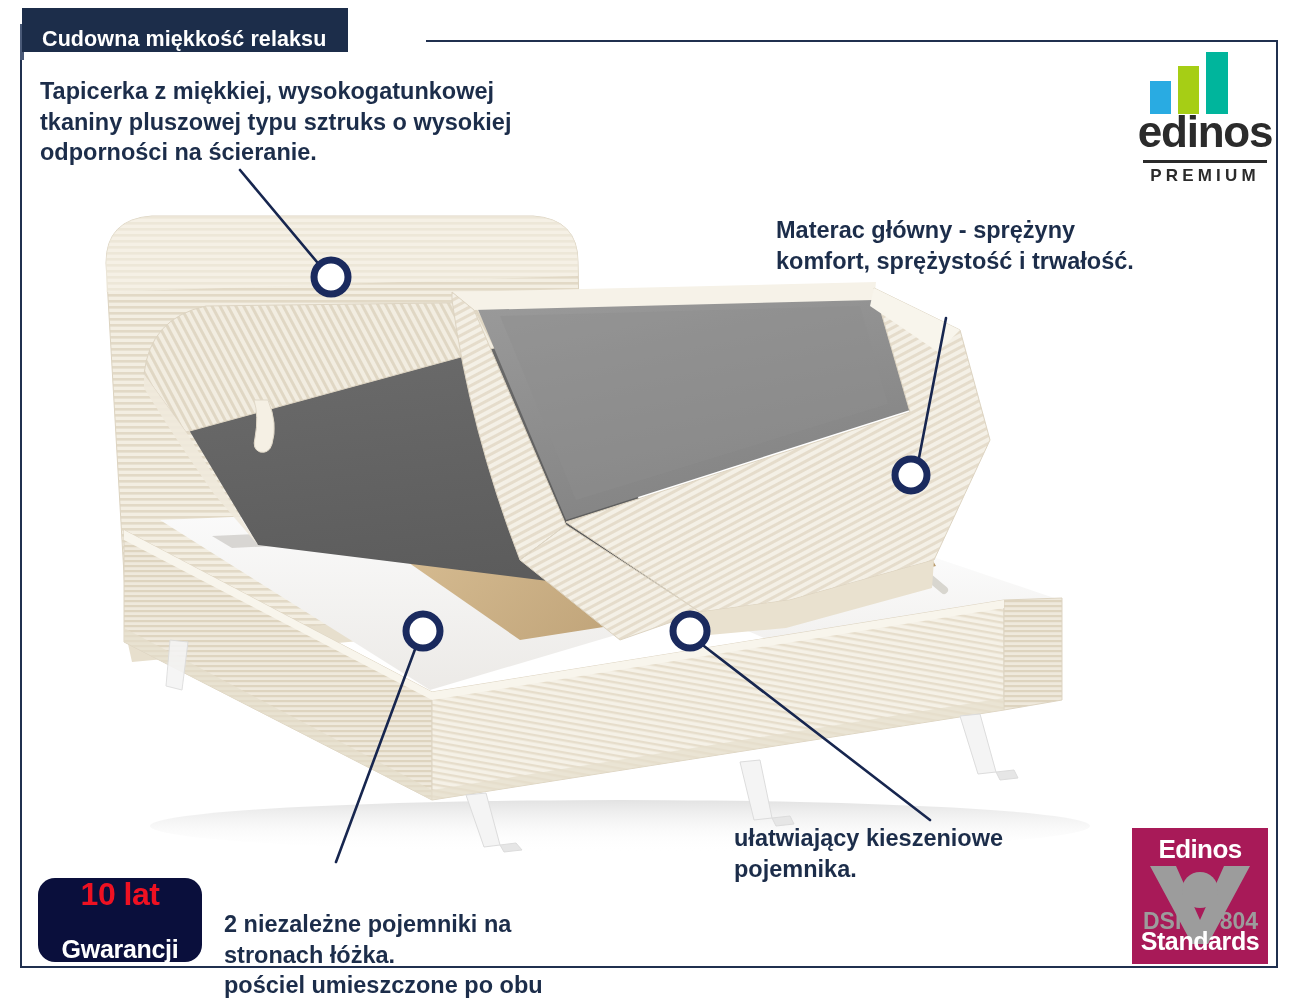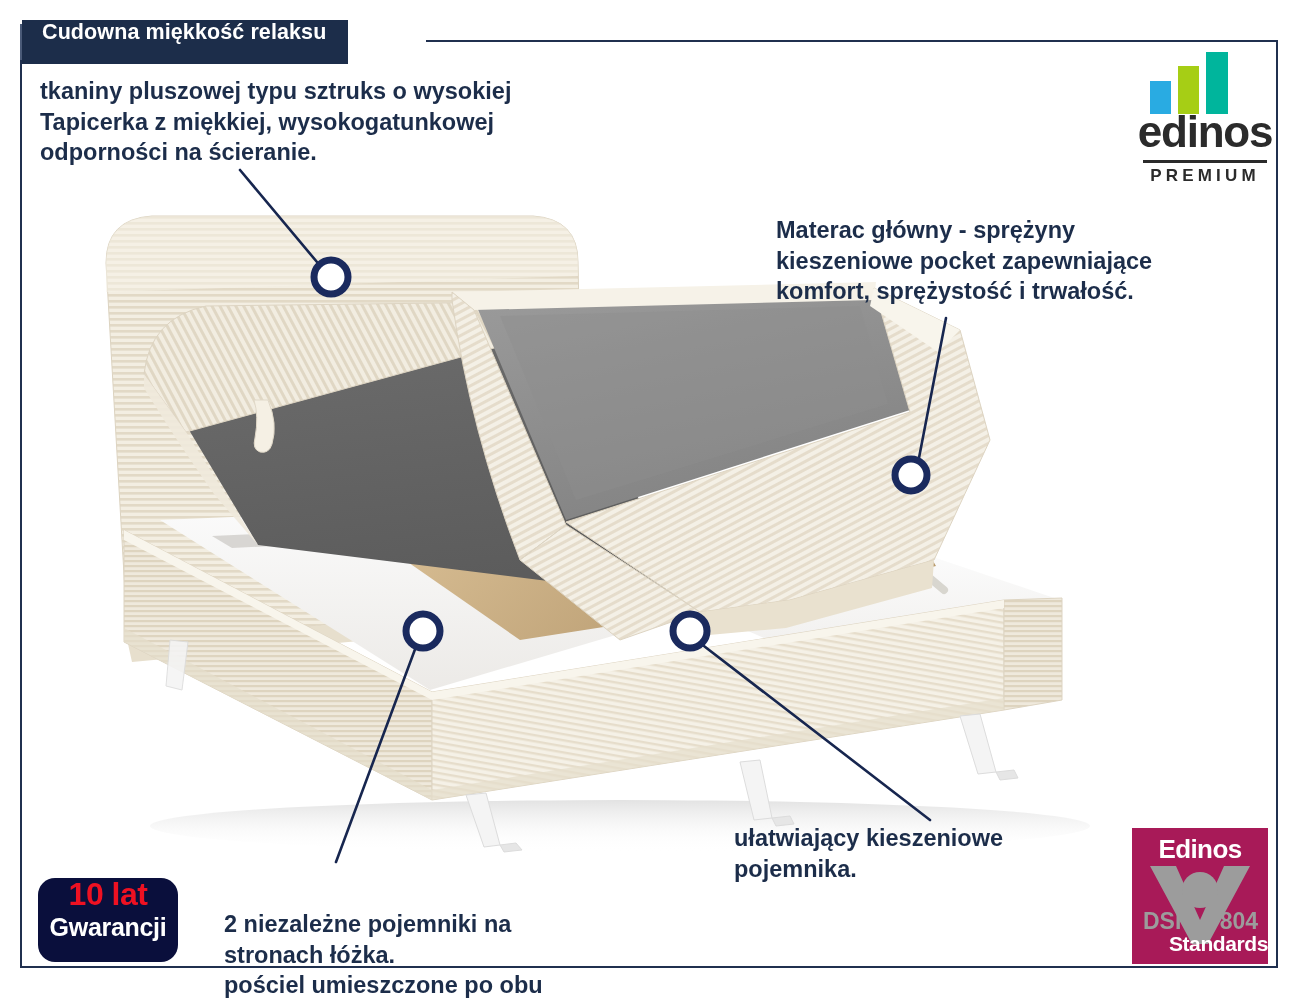--- a/index.html
+++ b/index.html
@@ -18,23 +18,23 @@
     border:2px solid #20304f;box-sizing:border-box;background:transparent;
     pointer-events:none;
   }
   
   .frame-notch{
     position:absolute;left:22px;top:16px;width:404px;height:44px;background:#fff;
   }
 
   
   .title-tab{
-    position:absolute;left:22px;top:20px;
+    position:absolute;left:22px;top:8px;
     height:44px;padding:0 22px 0 20px;
-    display:flex;align-items:flex-start;
+    display:flex;align-items:flex-end;
     background:#1c2d4a;color:#ffffff;
     font-size:21.5px;font-weight:bold;letter-spacing:.1px;
     white-space:nowrap;
   }
   .tab-stub{
     position:absolute;left:20px;top:24px;width:4px;height:36px;background:#4a5a78;
   }
 
   
   .callout{position:absolute;color:#1c2d4a;font-weight:bold;font-size:23.5px;line-height:1.30;}
@@ -59,39 +59,39 @@
     font-size:44px;font-weight:bold;color:#2b2b2b;letter-spacing:-1.2px;line-height:1;
   }
   .logo .rule{position:absolute;left:10px;top:108px;width:124px;height:3px;background:#2b2b2b;}
   .logo .sub{
     position:absolute;left:0;top:114px;width:144px;text-align:center;
     font-size:17px;font-weight:bold;color:#2b2b2b;letter-spacing:4.2px;
   }
 
   
   .warranty{
-    position:absolute;left:38px;top:878px;width:140px;height:84px;
+    position:absolute;left:38px;top:878px;width:164px;height:84px;
     border-radius:17px;background:#0a0f3c;
-    display:flex;flex-direction:column;align-items:center;justify-content:flex-start;
+    display:flex;flex-direction:column;align-items:center;justify-content:space-between;
     line-height:1;
   }
   .warranty .w-top{color:#ee1122;font-size:32px;font-weight:bold;letter-spacing:-.5px;}
   .warranty .w-bot{color:#ffffff;font-size:25px;font-weight:bold;margin-top:5px;letter-spacing:-.3px;}
 
   
   .dsi{position:absolute;left:1132px;top:828px;width:136px;height:136px;background:#a81a58;}
   .dsi .d-top{
     position:absolute;left:0;top:6px;width:136px;text-align:center;
     color:#fff;font-size:26px;font-weight:bold;letter-spacing:-.6px;
   }
   .dsi .d-dsi{position:absolute;left:11px;top:80px;color:#9c9c9c;font-size:23px;font-weight:bold;}
   .dsi .d-num{position:absolute;right:10px;top:80px;color:#9c9c9c;font-size:23px;font-weight:bold;}
   .dsi .d-bot{
-    position:absolute;left:0;bottom:8px;width:136px;text-align:right;
-    color:#fff;font-size:21px;font-weight:bold;letter-spacing:-.4px;
+    position:absolute;left:0;bottom:8px;width:136px;text-align:center;
+    color:#fff;font-size:25px;font-weight:bold;letter-spacing:-.4px;
   }
 </style>
 </head>
 <body>
 
 <div id="stage">
 
   <svg id="art" viewBox="0 0 1300 1000" xmlns="http://www.w3.org/2000/svg">
     <defs>
 
@@ -243,28 +243,27 @@
   </svg>
 
   <div class="frame"></div>
   <div class="frame-notch"></div>
   <div class="tab-stub"></div>
   <div class="title-tab">
     <span>Cudowna miękkość relaksu</span>
   </div>
 
   <div class="callout" id="co-fabric">
+    <div>Tapicerka z miękkiej, wysokogatunkowej</div>
     <div>tkaniny pluszowej typu sztruks o wysokiej</div>
-    <div>Tapicerka z miękkiej, wysokogatunkowej</div>
     <div>odporności na ścieranie.</div>
   </div>
 
   <div class="callout" id="co-mattress">
     <div>Materac główny - sprężyny</div>
-    <div>kieszeniowe pocket zapewniające</div>
     <div>komfort, sprężystość i trwałość.</div>
   </div>
 
   <div class="callout" id="co-storage">
     <div>2 niezależne pojemniki na</div>
     <div>stronach łóżka.</div>
     <div>pościel umieszczone po obu</div>
   </div>
 
   <div class="callout" id="co-auto">

